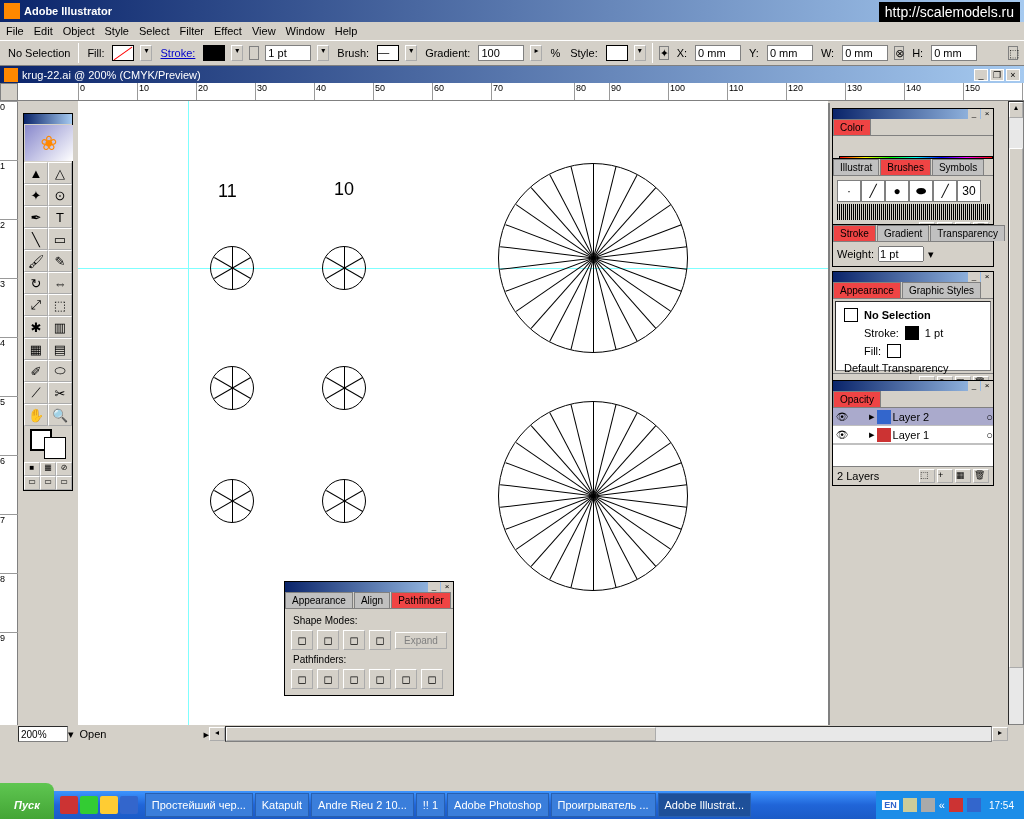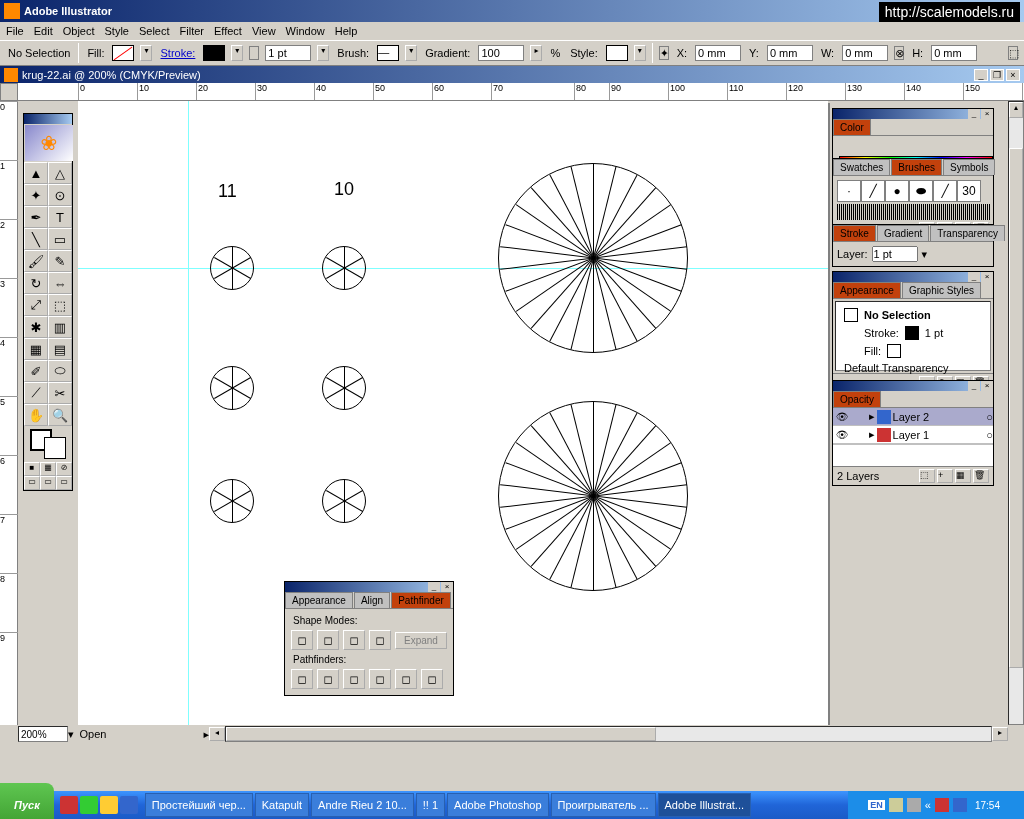--- a/index.html
+++ b/index.html
@@ -64,21 +64,21 @@
 .toolbox .tb-fill .fg { width: 22px; height: 22px; background: #fff; border: 2px solid #000; position: absolute; left: 6px; top: 3px; }
 .toolbox .tb-fill .bg { width: 22px; height: 22px; background: #fff; border: 1px solid #000; position: absolute; right: 6px; bottom: 3px; }
 .toolbox .tb-row3 { display: grid; grid-template-columns: 1fr 1fr 1fr; }
 .toolbox .tb-sm { height: 14px; border: 1px outset #fff; font-size: 8px; text-align: center; }
 
 .panel { position: absolute; background: #d4d0c8; border: 1px solid #000; z-index: 10; }
 .panel .p-head { height: 10px; background: linear-gradient(to right, #0a246a, #a6caf0); display: flex; justify-content: flex-end; }
 .panel .p-head .pbtn { width: 12px; height: 10px; background: #d4d0c8; font-size: 8px; text-align: center; margin-left: 1px; }
 .panel .p-tabs { display: flex; background: #d4d0c8; border-bottom: 1px solid #808080; }
 .panel .p-tab { padding: 2px 6px; font-size: 10px; background: #c0c0c0; border: 1px solid #808080; border-bottom: none; margin-right: 1px; cursor: default; }
-.panel .p-tab.active { background: #c2410c; }
+.panel .p-tab.active { background: #ef4444; }
 .panel .p-body { padding: 4px; }
 
 .color-panel { right: 30px; top: 108px; width: 162px; }
 .spectrum { width: 154px; height: 16px; margin: 2px; background: linear-gradient(to right, red, yellow, lime, cyan, blue, magenta, red); border: 1px solid #000; }
 .brushes-panel { right: 30px; top: 158px; width: 162px; }
 .brush-row { display: flex; gap: 0; margin-bottom: 2px; }
 .brush-cell { width: 24px; height: 22px; border: 1px solid #808080; display: flex; align-items: center; justify-content: center; font-size: 12px; background: #fff; }
 .brush-stroke { width: 154px; height: 16px; background: repeating-linear-gradient(90deg, #000, #000 1px, transparent 1px, transparent 2px); margin: 2px 0; }
 .stroke-panel { right: 30px; top: 224px; width: 162px; }
 .appear-panel { right: 30px; top: 271px; width: 162px; }
@@ -103,21 +103,21 @@
 .spoke { position: absolute; left: 50%; top: 0; width: 1px; height: 100%; background: #000; transform-origin: center; }
 
 .text-label { position: absolute; font-size: 18px; font-family: Arial; }
 
 .taskbar { position: absolute; bottom: 0; left: 0; right: 0; height: 28px; background: linear-gradient(to bottom, #3d95ff, #2065d8, #1b5bc7); display: flex; align-items: center; }
 .start-btn { height: 44px; padding: 0 14px; background: linear-gradient(to bottom, #5fc651, #3d9e2f); color: #fff; font-weight: bold; display: flex; align-items: center; border-radius: 0 8px 8px 0; font-style: italic; }
 .ql { display: flex; gap: 2px; padding: 0 6px; }
 .ql .qlb { width: 18px; height: 18px; border-radius: 2px; }
 .task-item { height: 24px; padding: 0 6px; background: #3a7edb; border: 1px solid #2860b0; margin: 0 1px; display: flex; align-items: center; color: #fff; font-size: 10px; max-width: 108px; overflow: hidden; white-space: nowrap; }
 .task-item.active { background: #1e5099; }
-.tray { margin-left: auto; background: #1c8de8; height: 28px; display: flex; align-items: center; padding: 0 20px; gap: 4px; }
+.tray { margin-left: auto; background: #1c8de8; height: 28px; display: flex; align-items: center; padding: 0 6px; gap: 4px; }
 .tray .ti { width: 14px; height: 14px; }
 .clock { color: #fff; font-size: 10px; padding: 0 4px; }
 </style>
 </head>
 <body>
 
 <div class="titlebar">
   <div class="icon"></div>
   <div class="title">Adobe Illustrator</div>
   <div class="winbtn">_</div>
@@ -359,21 +359,21 @@
   <div class="p-body">
     <div style="display:flex;gap:2px">
         <span class="swatch none" style="width:14px;height:14px"></span>
       </div>
     <div class="spectrum"></div>
   </div>
 </div>
 
 <div class="panel brushes-panel">
   <div class="p-tabs">
-    <div class="p-tab">Swatches</div>
+    <div class="p-tab">Illustrat</div>
     <div class="p-tab active">Brushes</div>
     <div class="p-tab">Symbols</div>
   </div>
   <div class="p-body">
     <div class="brush-row">
       <div class="brush-cell">·</div>
       <div class="brush-cell">╱</div>
       <div class="brush-cell">●</div>
       <div class="brush-cell">⬬</div>
       <div class="brush-cell">╱</div>
@@ -389,21 +389,21 @@
   </div>
 </div>
 
 <div class="panel stroke-panel">
   <div class="p-tabs">
     <div class="p-tab active">Stroke</div>
     <div class="p-tab">Gradient</div>
     <div class="p-tab">Transparency</div>
   </div>
   <div class="p-body" style="display:flex;align-items:center;gap:4px">
-    <span>Layer:</span>
+    <span>Weight:</span>
     <input type="text" style="width: 46px;" value="1 pt">
     <span class="dd">▾</span>
   </div>
 </div>
 
 <div class="panel appear-panel">
   <div class="p-head">
       <div class="pbtn">_</div>
       <div class="pbtn">×</div>
     </div>

